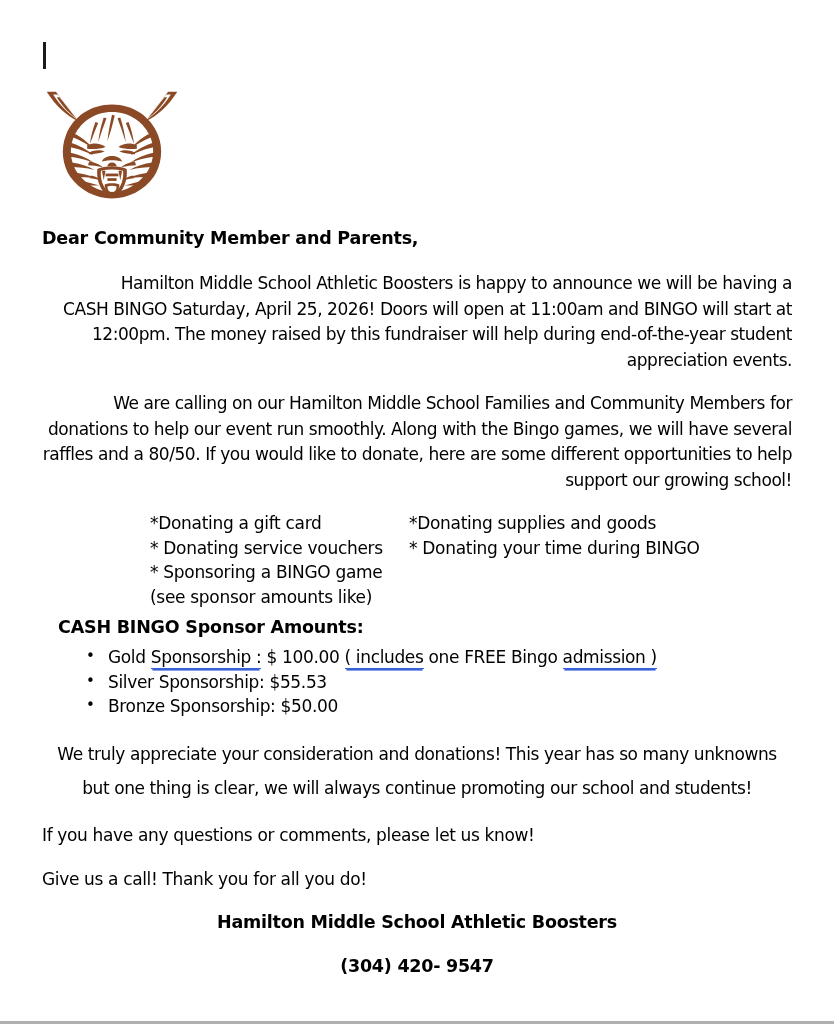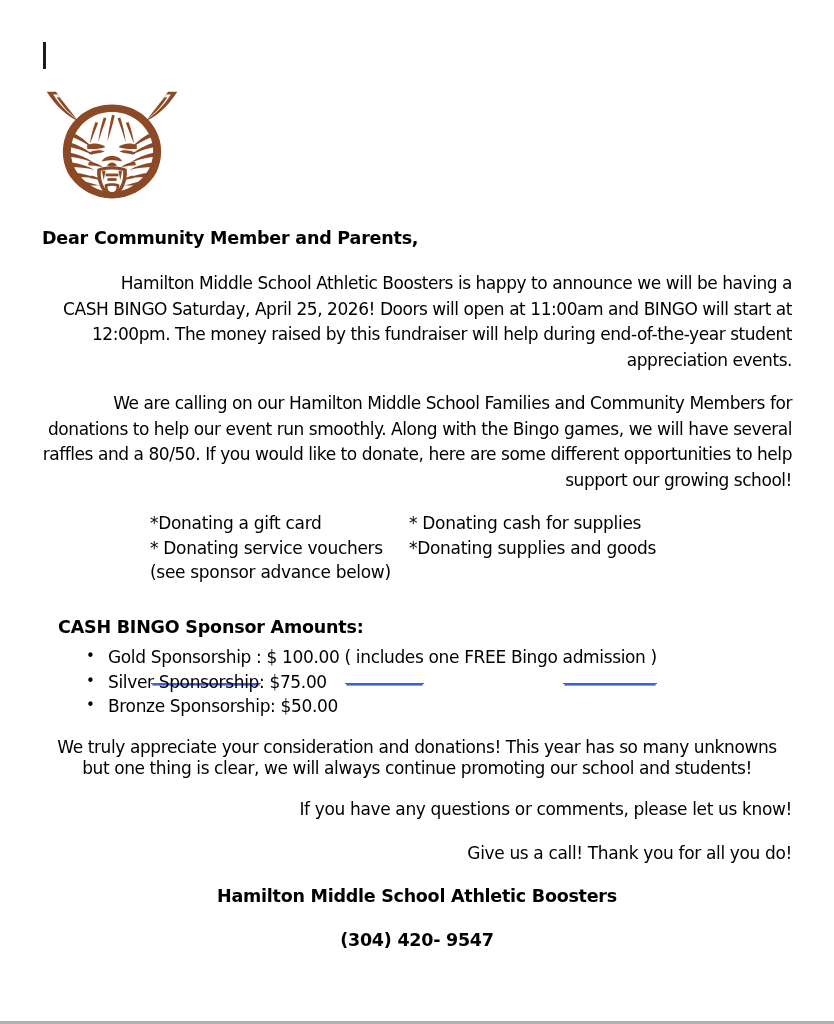--- a/index.html
+++ b/index.html
@@ -120,43 +120,43 @@
     left: -22px;
     top: -1px;
     font-size: 15px;
     color: #000;
   }
 
   
   .gmark {
     border-bottom: 1.6px solid #3a62d8;
     box-shadow: 0 3px 0 -1.4px #3a62d8;
-    padding-bottom: 16px;
+    padding-bottom: 1px;
   }
 
   
   p.closing {
     margin: 6px 0 20px 0;
     font-size: 17px;
-    line-height: 21px;
+    line-height: 34px;
     letter-spacing: -0.4px;
     text-align: center;
     padding: 0 6px;
   }
 
   p.center-bold {
     text-align: center;
     font-weight: bold;
     font-size: 17.5px;
     letter-spacing: -0.25px;
     margin: 0 0 22px 0;
     line-height: 1.25;
   }
   p.center-plain {
-    text-align: right;
+    text-align: left;
     font-size: 17px;
     letter-spacing: -0.35px;
     margin: 0 0 22px 0;
     line-height: 1.25;
   }
   p.center-bold.tight { margin-bottom: 20px; }
   p.phone { margin-bottom: 0; }
 </style>
 </head>
 <body>
@@ -261,33 +261,34 @@
     </p>
 
     <p class="body-par">
       <span class="indent"></span><span>We are calling on our Hamilton Middle School Families and Community Members for donations to help our event run smoothly. Along with the Bingo games, we will have several raffles and a 80/50. If you would like to donate, here are some different opportunities to help support our growing school!</span>
     </p>
 
     <div class="options">
       <div class="col col-left">
         <span class="opt">*Donating a gift card</span>
         <span class="opt">* Donating service vouchers</span>
-        <span class="opt"> (see sponsor advance below)</span>
+        <span class="opt">* Sponsoring a BINGO game</span>
+        <span class="opt"> (see sponsor amounts like)</span>
       </div>
       <div class="col col-right">
-        <span class="opt">* Donating cash for supplies</span>
         <span class="opt"> *Donating supplies and goods</span>
+        <span class="opt">* Donating your time during BINGO</span>
       </div>
     </div>
 
     <div class="sponsor-heading">CASH BINGO Sponsor Amounts:</div>
 
     <ul class="sponsor-list" id="sponsor-list">
         <li><span>Gold </span><span class="gmark" style="border-bottom-color: rgb(58, 98, 216); box-shadow: rgb(58, 98, 216) 0px 3px 0px -1.4px;">Sponsorship :</span><span> $ 100.00 </span><span class="gmark" style="border-bottom-color: rgb(58, 98, 216); box-shadow: rgb(58, 98, 216) 0px 3px 0px -1.4px;">( includes</span><span> one FREE Bingo </span><span class="gmark" style="border-bottom-color: rgb(58, 98, 216); box-shadow: rgb(58, 98, 216) 0px 3px 0px -1.4px;">admission )</span></li>
-        <li><span>Silver Sponsorship: $75.00</span></li>
+        <li><span>Silver Sponsorship: $55.53</span></li>
         <li><span>Bronze Sponsorship: $50.00</span></li>
       </ul>
 
     <p class="closing">We truly appreciate your consideration and donations! This year has so many unknowns but one thing is clear, we will always continue promoting our school and students!</p>
 
 
     <p class="center-plain">If you have any questions or comments, please let us know!</p>
 
     <p class="center-plain">Give us a call! Thank you for all you do!</p>
 

